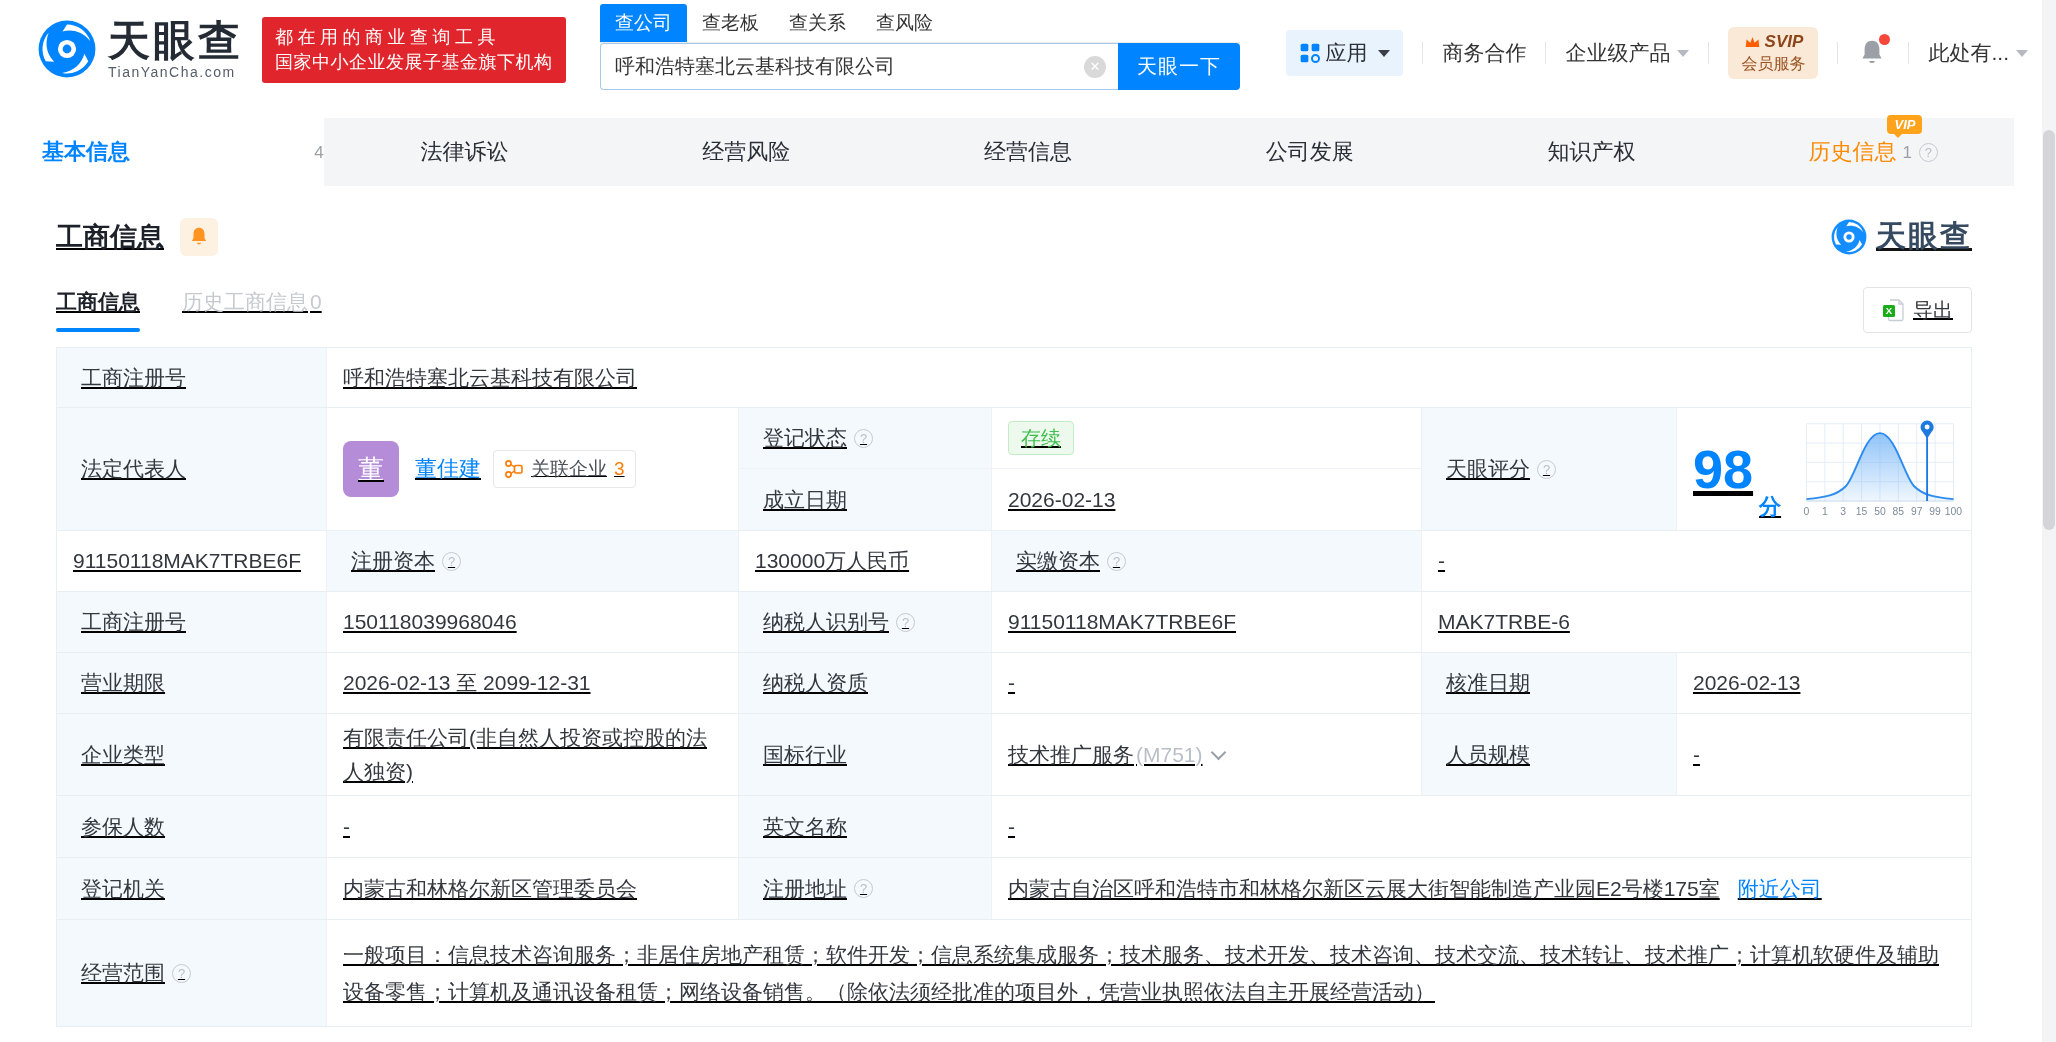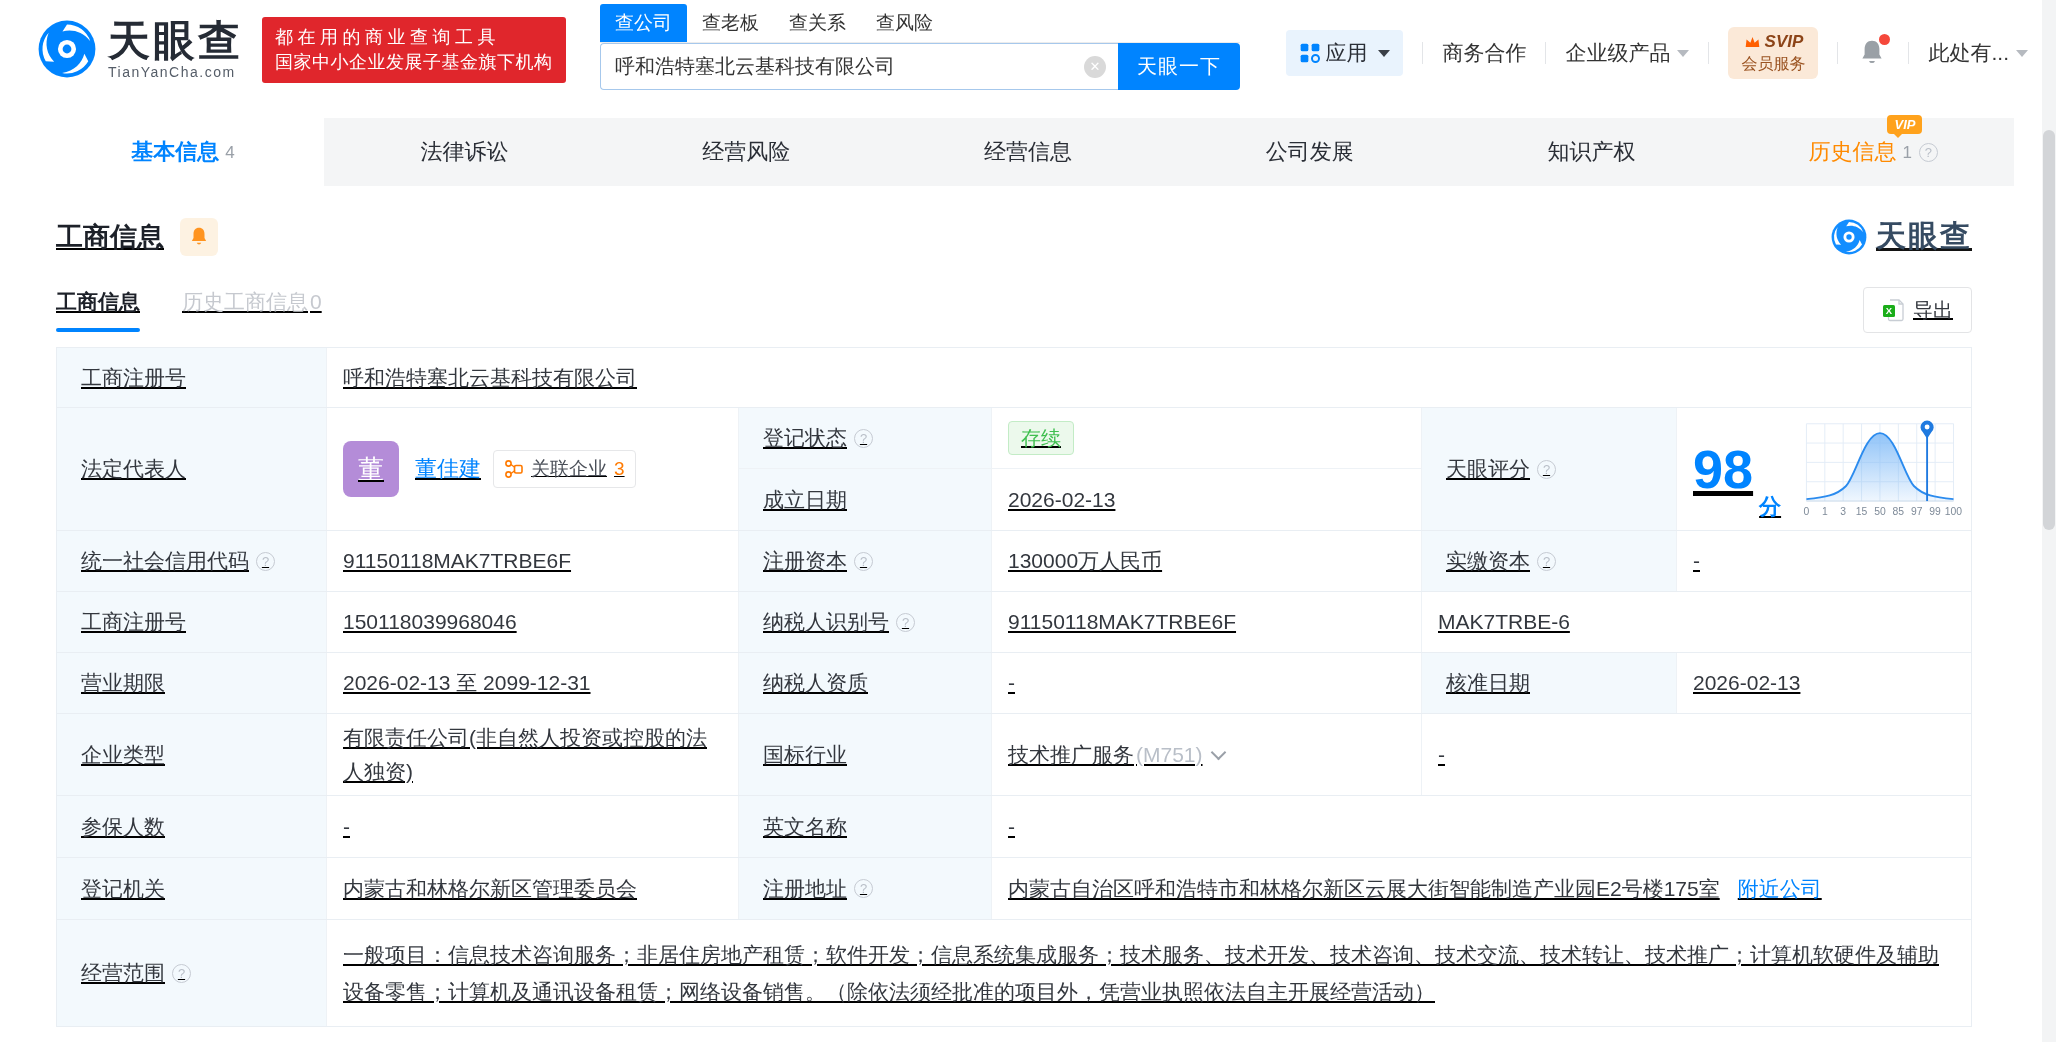--- a/index.html
+++ b/index.html
@@ -43,21 +43,21 @@
   .svip{background:#fbe9d8;border-radius:6px;padding:5px 13px;text-align:center;cursor:pointer;line-height:20px;}
   .svip1{display:flex;align-items:center;gap:4px;justify-content:center;font-size:17px;font-weight:bold;
     font-style:italic;color:#8c4418;}
   .svip2{font-size:16px;color:#9a5220;margin-top:2px;}
   .bell-wrap{position:relative;cursor:pointer;width:32px;height:32px;}
   .dot{position:absolute;right:-1px;top:-3px;width:11px;height:11px;border-radius:50%;background:#f5483b;}
 
   
   .tabbar{display:flex;margin:18px 42px 0;height:68px;background:#f4f5f6;}
   .tab{flex:1;display:flex;align-items:center;justify-content:center;font-size:22px;color:#2a2e36;cursor:pointer;position:relative;}
-  .tab.active{background:#fff;color:var(--blue);font-weight:bold;}
+  .tab.active{background:#fff;color:var(--blue);font-weight:bold;justify-content:space-between;}
   .tcount{font-size:17px;color:#9aa0a8;margin-left:6px;font-weight:normal;margin-top:2px;}
   .tab.history .tlabel{color:var(--orange);}
   .tlabel-wrap{position:relative;display:inline-block;}
   .vip-badge{position:absolute;top:-22px;right:-26px;background:#ffa21c;color:#fff;font-size:13px;font-weight:bold;
     padding:2px 7px;border-radius:4px;font-style:italic;}
   .vip-badge::after{content:"";position:absolute;left:6px;bottom:-4px;border-left:5px solid transparent;
     border-right:5px solid transparent;border-top:5px solid #ffa21c;}
   .q{display:inline-block;width:19px;height:19px;border:1px solid #c6cbd3;border-radius:50%;color:#b9bfc8;
     font-size:13px;line-height:18px;text-align:center;margin-left:7px;cursor:pointer;flex:none;}
   .q::after{content:"?";}
@@ -356,24 +356,20 @@
               <text x="107.5" y="103">85</text>
               <text x="127" y="103">97</text>
               <text x="146.5" y="103">99</text>
               <text x="166" y="103">100</text>
             </g>
           </svg>
         </div>
       </div>
 
       <div class="tr h61">
-        <div class="td lbl">
-          <span>统一社会信用代码</span>
-            <span class="q"></span>
-        </div>
         <div class="td">91150118MAK7TRBE6F</div>
         <div class="td lbl">
           <span>注册资本</span>
             <span class="q"></span>
         </div>
         <div class="td">130000万人民币</div>
         <div class="td lbl">
           <span>实缴资本</span>
             <span class="q"></span>
         </div>
@@ -404,20 +400,21 @@
         <div class="td lbl">企业类型</div>
         <div class="td" style="line-height:34px;padding-top:6px;padding-bottom:6px;">
           <span>有限责任公司(非自然人投资或控股的法人独资)</span>
         </div>
         <div class="td lbl">国标行业</div>
         <div class="td">
           <span>技术推广服务</span>
           <span class="industry-code">(M751)</span>
           <i class="chev"></i>
         </div>
+        <div class="td lbl">人员规模</div>
         <div class="td">-</div>
       </div>
 
       <div class="tr h62">
         <div class="td lbl">参保人数</div>
         <div class="td">-</div>
         <div class="td lbl">英文名称</div>
         <div class="td span3">-</div>
       </div>
 

